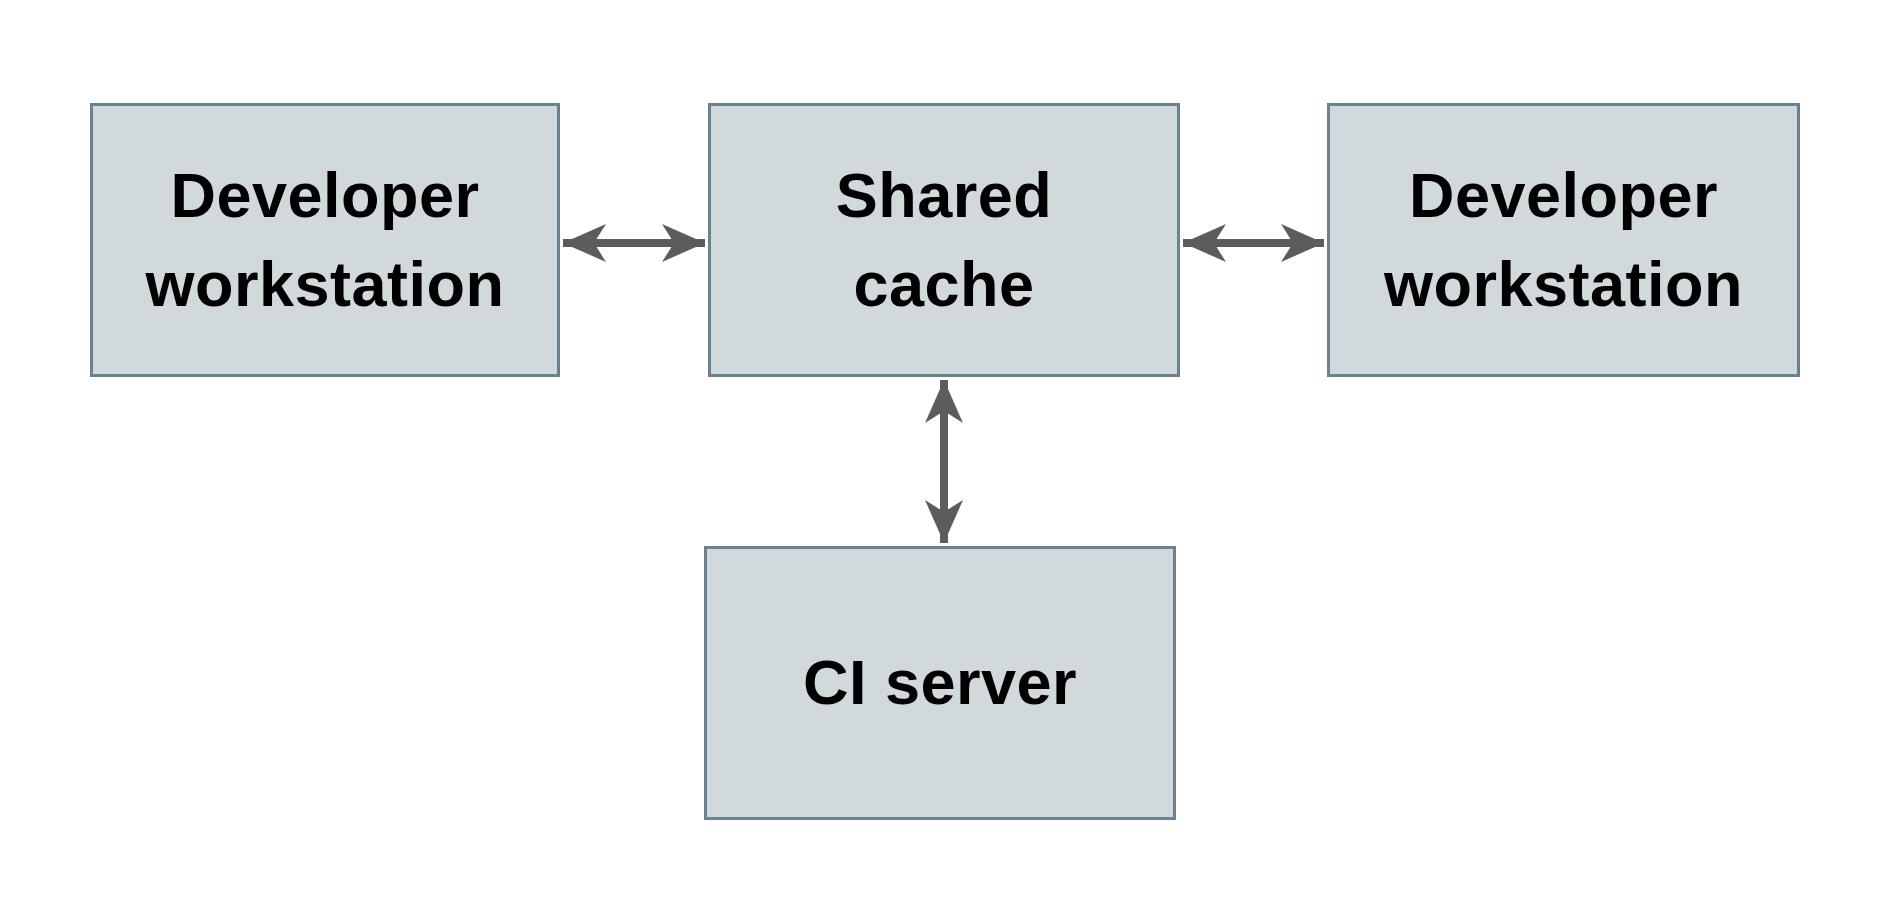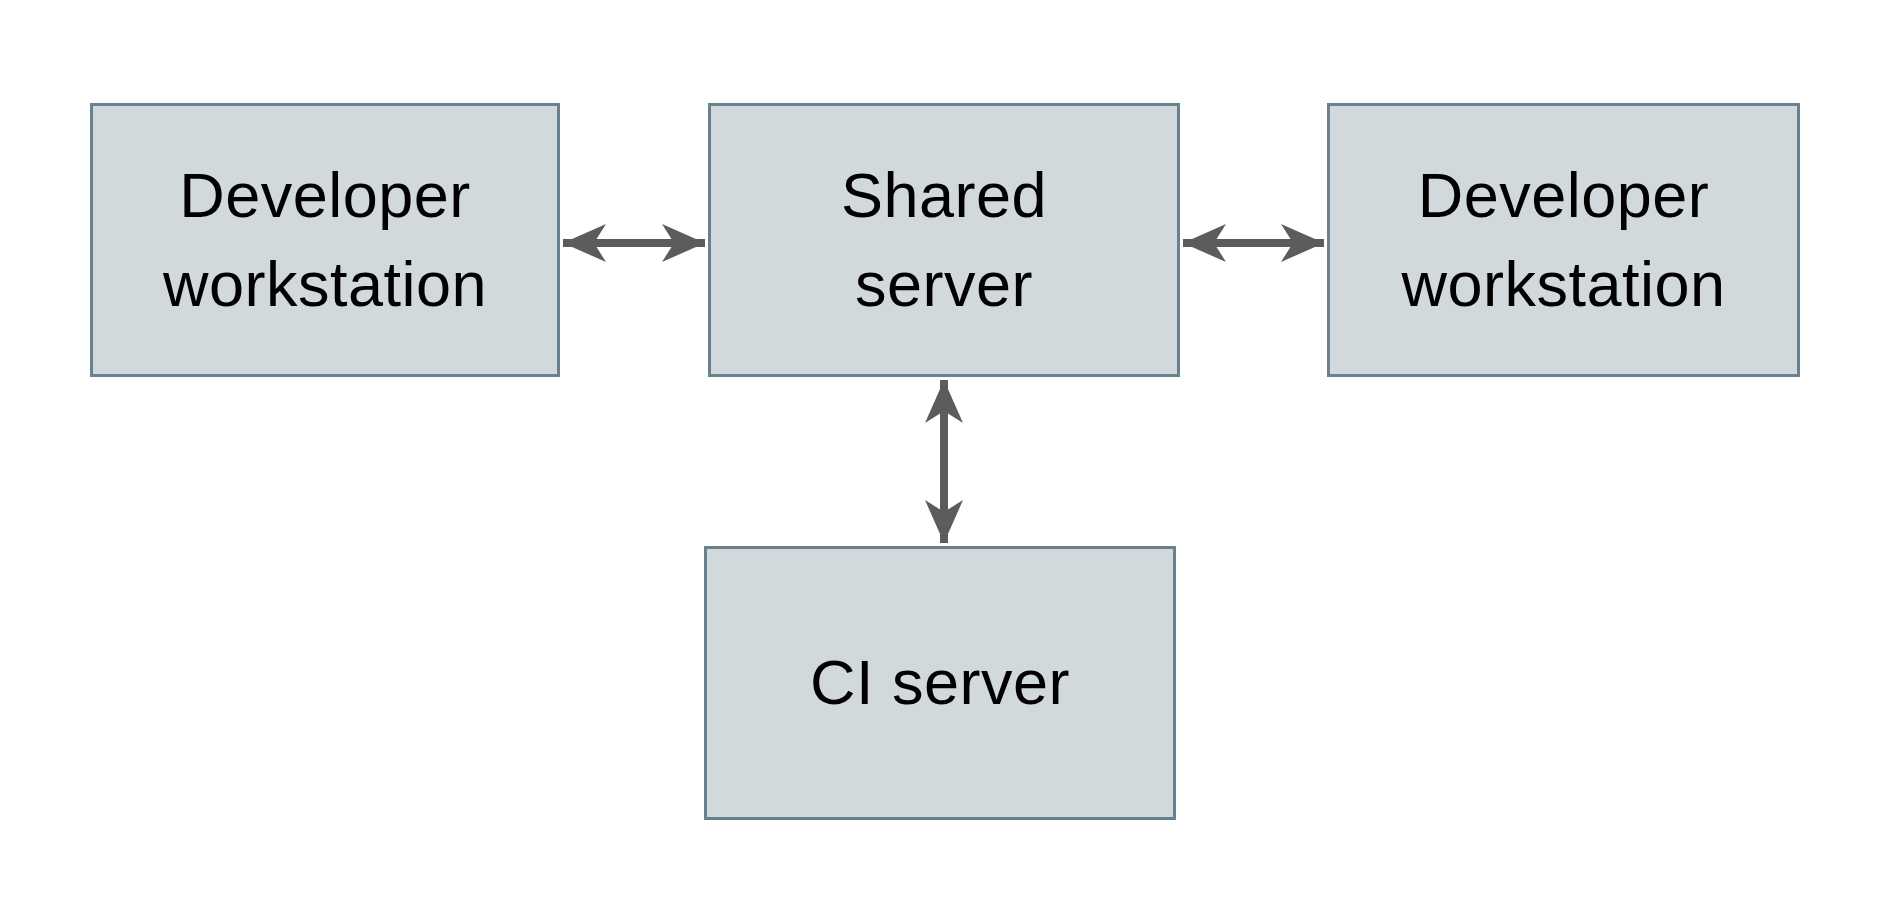--- a/index.html
+++ b/index.html
@@ -11,20 +11,21 @@
   }
   * { margin: 0; padding: 0; }
   html, body { background: var(--background); }
   .canvas {
     position: relative;
     width: 1900px;
     height: 922px;
     background: var(--background);
     font-family: "Liberation Sans", sans-serif;
     overflow: hidden;
+    font-weight: bold;
   }
   .node {
     position: absolute;
     display: flex;
     align-items: center;
     justify-content: center;
     background: var(--box-fill);
     border: 3px solid var(--box-border);
     box-sizing: border-box;
     text-align: center;
@@ -58,21 +59,21 @@
 
 <div class="canvas">
 
   <div class="node node-dev-left">
     <span class="node-label">Developer
 workstation</span>
   </div>
 
   <div class="node node-shared-cache">
     <span class="node-label">Shared
-server</span>
+cache</span>
   </div>
 
   <div class="node node-dev-right">
     <span class="node-label">Developer
 workstation</span>
   </div>
 
   <div class="node node-ci-server">
     <span class="node-label">CI server</span>
   </div>

